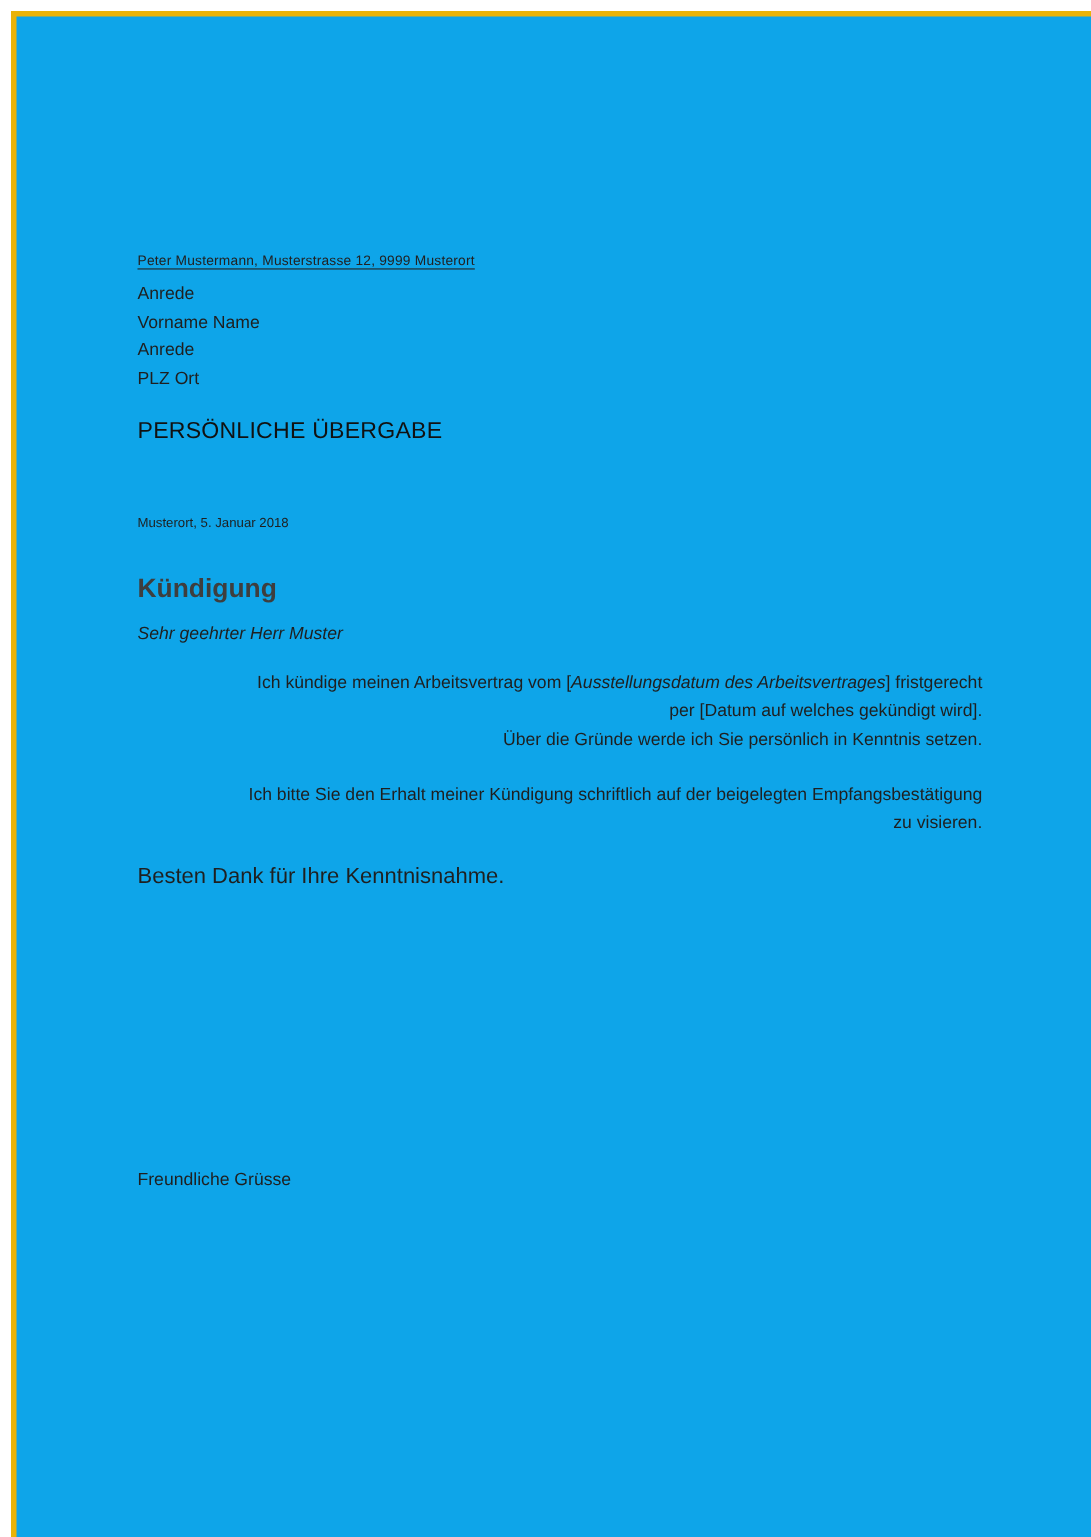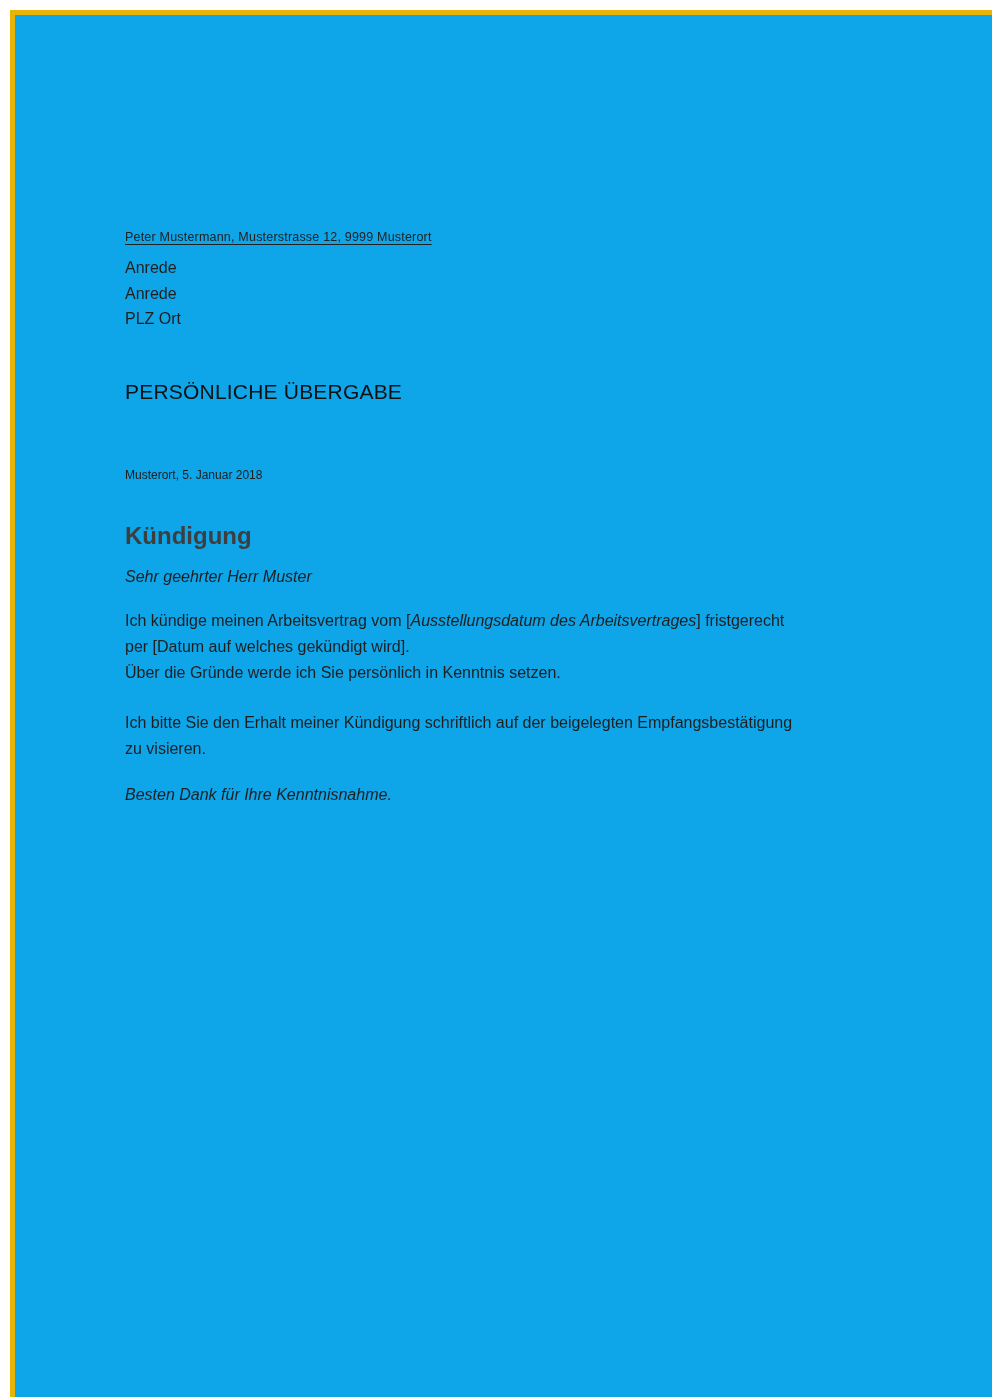--- a/index.html
+++ b/index.html
@@ -56,38 +56,40 @@
   }
   .salutation {
     top: 553px;
     font-size: 16px;
     font-style: italic;
   }
   .para {
     font-size: 16px;
     line-height: 26px;
     white-space: pre-line;
+    text-align: right;
   }
   .para1 { top: 593px; }
   .para2 { top: 695px; }
-  .thanks-line { top: 771px; font-size: 16px; font-style: italic; }
+  .thanks-line { top: 771px; font-size: 20px; }
   .closing-line { top: 1049px; font-size: 16px; }
   .signature-name { top: 1124px; font-size: 16px; }
 </style>
 </head>
 <body>
 
 <div class="page">
 
   <div class="abs sender-line">
     <span>Peter Mustermann, Musterstrasse 12, 9999 Musterort</span>
   </div>
 
   <div class="abs recipient-block">
     <div>Anrede</div>
+    <div>Vorname Name</div>
     <div>Anrede</div>
     <div>PLZ Ort</div>
   </div>
 
   <div class="abs delivery-note">PERSÖNLICHE ÜBERGABE</div>
 
   <div class="abs date-line">Musterort, 5. Januar 2018</div>
 
   <div class="abs subject-heading">Kündigung</div>
 
@@ -95,15 +97,16 @@
 
   <div class="abs para para1"><span>Ich kündige meinen Arbeitsvertrag vom [</span><span style="font-style: italic;">Ausstellungsdatum des Arbeitsvertrages</span><span>] fristgerecht
 per [</span><span style="">Datum auf welches gekündigt wird</span><span>].
 Über die Gründe werde ich Sie persönlich in Kenntnis setzen.</span></div>
 
   <div class="abs para para2">Ich bitte Sie den Erhalt meiner Kündigung schriftlich auf der beigelegten Empfangsbestätigung
 zu visieren.</div>
 
   <div class="abs thanks-line">Besten Dank für Ihre Kenntnisnahme.</div>
 
+  <div class="abs closing-line">Freundliche Grüsse</div>
 
 
 </div>
 
 </body></html>

